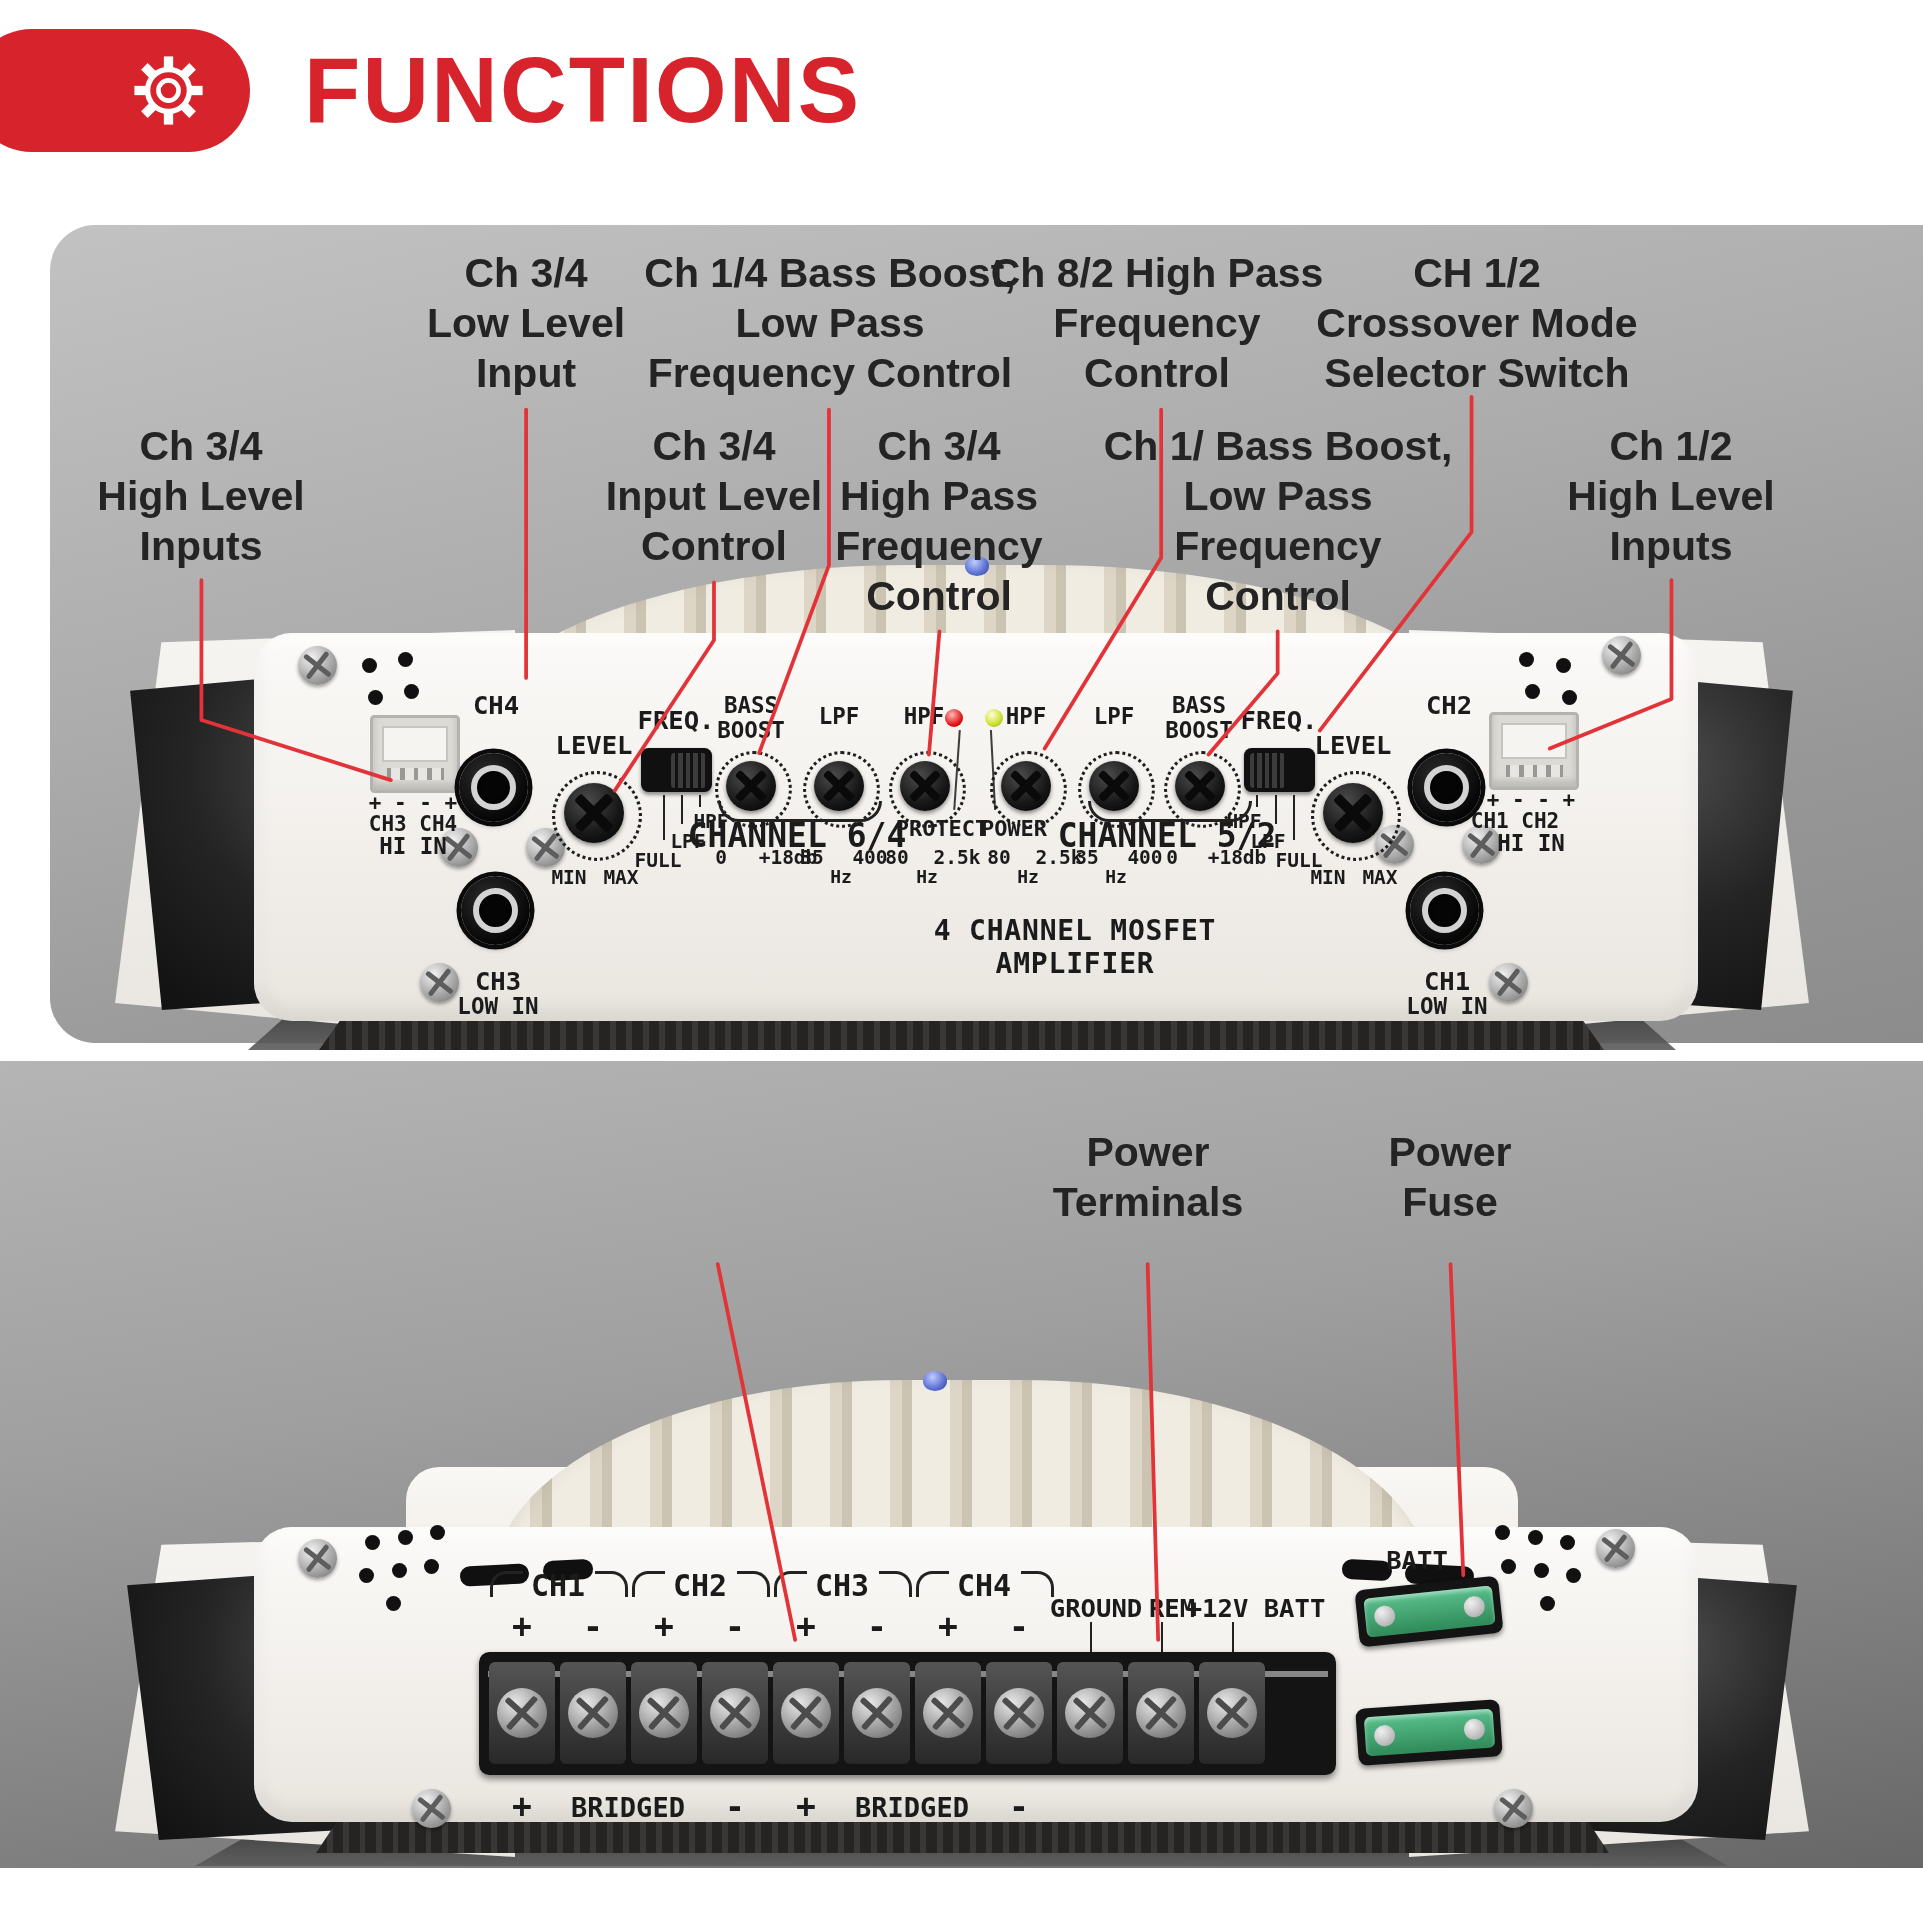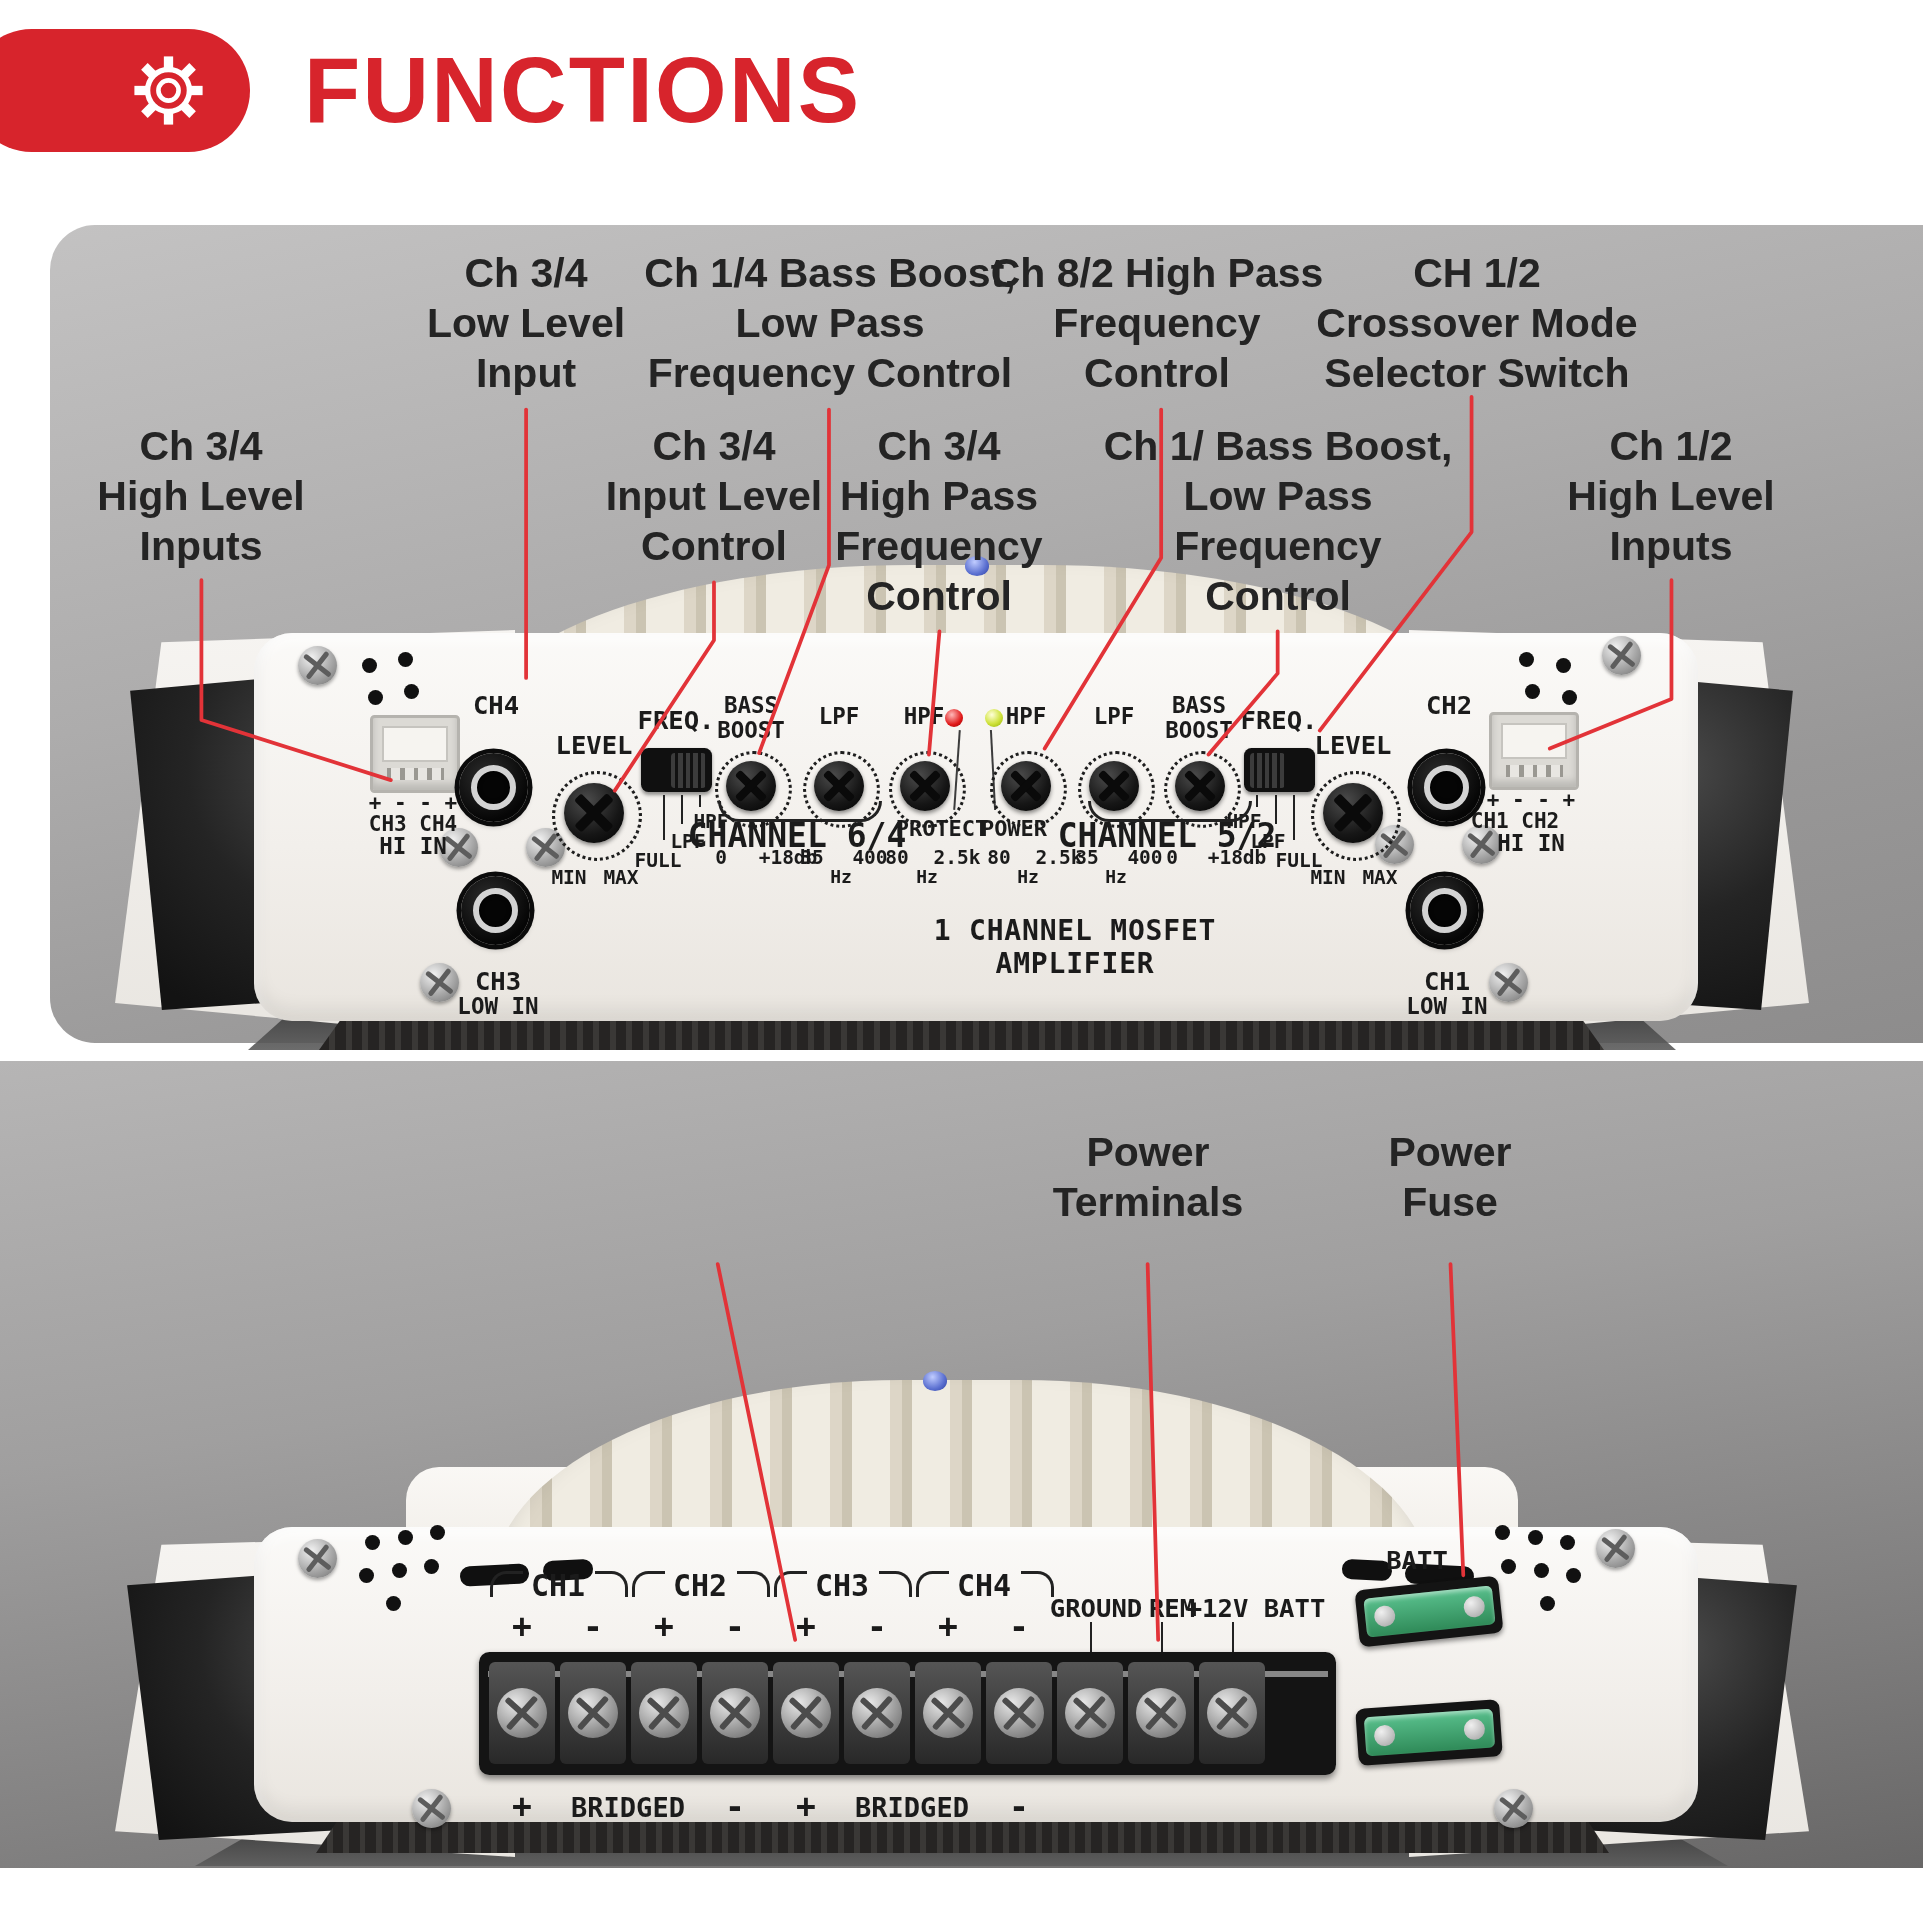--- a/index.html
+++ b/index.html
@@ -244,21 +244,21 @@
   <div class="abs conn z8" style="left:1489px;top:712px"></div>
   <div class="abs mono z8" style="left:1531px;top:788px;font-size:21px">+ - - +</div>
   <div class="abs mono z8" style="left:1515px;top:809px;font-size:21px">CH1 CH2</div>
   <div class="abs mono z8" style="left:1531px;top:830px;font-size:22.5px">HI IN</div>
 
   <div class="abs ubracket z8" style="left:718px;top:801px;width:158px"></div>
   <div class="abs mono z8" style="left:797px;top:816px;font-size:33px">CHANNEL 6/4</div>
   <div class="abs ubracket z8" style="left:1088px;top:801px;width:158px"></div>
   <div class="abs mono z8" style="left:1167px;top:816px;font-size:33px">CHANNEL 5/2</div>
 
-  <div class="abs mono z8" style="left:1075px;top:914px;font-size:28px;letter-spacing:0.8px;width:451px">1 CHANNEL MOSFET AMPLIFIER</div>
+  <div class="abs mono z8" style="left:1075px;top:914px;font-size:28px;letter-spacing:0.8px;width:451px">4 CHANNEL MOSFET AMPLIFIER</div>
 
   <div class="abs reflect z2" style="left:195px;top:1822px;width:1533px;height:44px;
        clip-path:polygon(5% 0,95% 0,100% 100%,0 100%)"></div>
   <div class="abs wing z3" style="left:94px;top:1535px;width:421px;height:322px;
        clip-path:polygon(16% 3%,100% 0,100% 100%,5% 92%)"></div>
   <div class="abs wing z3" style="left:1409px;top:1535px;width:421px;height:322px;
        clip-path:polygon(0 0,84% 3%,95% 92%,0 100%)"></div>
   <div class="abs pocket z4" style="left:113px;top:1563px;width:353px;height:277px;
        clip-path:polygon(4% 8%,90% 0,100% 94%,13% 100%);border-radius:30px"></div>
   <div class="abs pocket z4" style="left:1458px;top:1563px;width:353px;height:277px;

